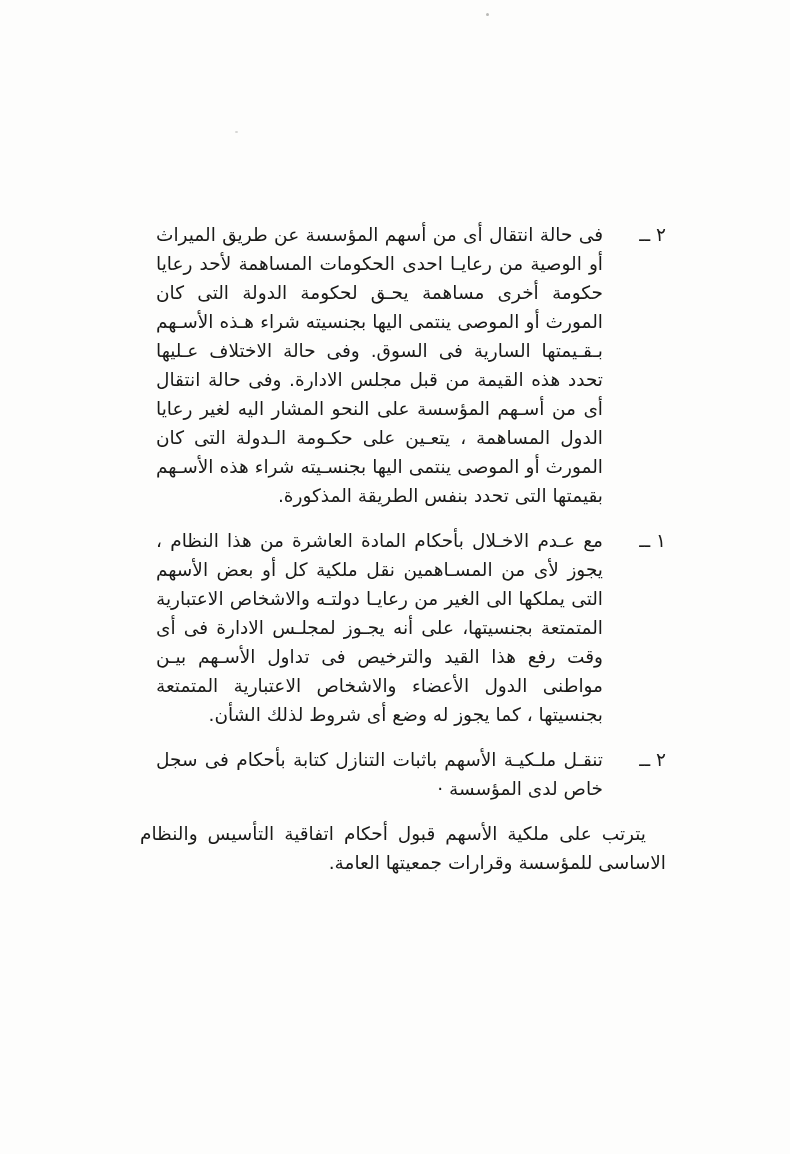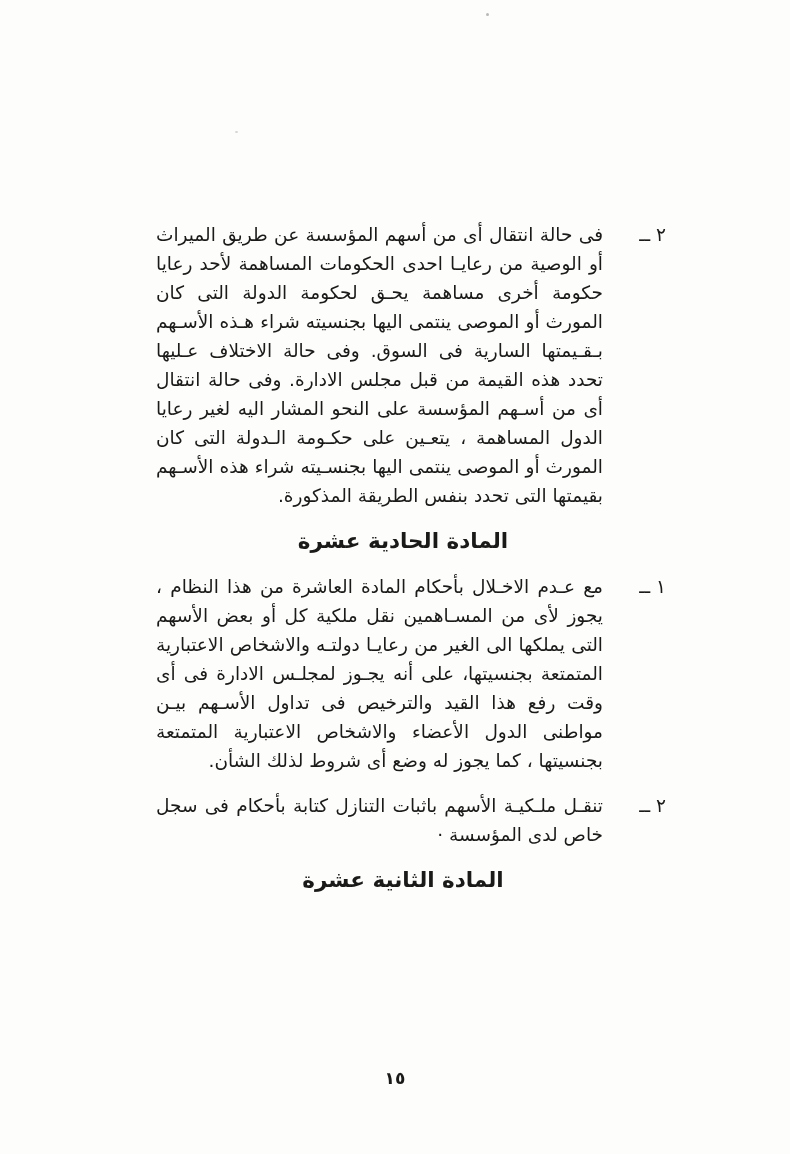--- a/index.html
+++ b/index.html
@@ -83,34 +83,32 @@
   <div class="speck speck-1"></div>
   <div class="speck speck-2"></div>
 
   <div class="content">
 
     <div class="numbered-para">
       <span class="marker">٢ ــ</span>
       <p>فى حالة انتقال أى من أسهم المؤسسة عن طريق الميراث أو الوصية من رعايـا احدى الحكومات المساهمة لأحد رعايا حكومة أخرى مساهمة يحـق لحكومة الدولة التى كان المورث أو الموصى ينتمى اليها بجنسيته شراء هـذه الأسـهم بـقـيمتها السارية فى السوق. وفى حالة الاختلاف عـليها تحدد هذه القيمة من قبل مجلس الادارة. وفى حالة انتقال أى من أسـهم المؤسسة على النحو المشار اليه لغير رعايا الدول المساهمة ، يتعـين على حكـومة الـدولة التى كان المورث أو الموصى ينتمى اليها بجنسـيته شراء هذه الأسـهم بقيمتها التى تحدد بنفس الطريقة المذكورة.</p>
     </div>
 
-    <h2 class="article-heading">المادة الحادية عشرة</h2>
 
     <div class="numbered-para">
       <span class="marker">١ ــ</span>
       <p>مع عـدم الاخـلال بأحكام المادة العاشرة من هذا النظام ، يجوز لأى من المسـاهمين نقل ملكية كل أو بعض الأسهم التى يملكها الى الغير من رعايـا دولتـه والاشخاص الاعتبارية المتمتعة بجنسيتها، على أنه يجـوز لمجلـس الادارة فى أى وقت رفع هذا القيد والترخيص فى تداول الأسـهم بيـن مواطنى الدول الأعضاء والاشخاص الاعتبارية المتمتعة بجنسيتها ، كما يجوز له وضع أى شروط لذلك الشأن.</p>
     </div>
 
     <div class="numbered-para">
       <span class="marker">٢ ــ</span>
       <p>تنقـل ملـكيـة الأسهم باثبات التنازل كتابة بأحكام فى سجل خاص لدى المؤسسة ·</p>
     </div>
 
-    <h2 class="article-heading">المادة الثانية عشرة</h2>
 
 
 
+    <p class="body-para indent-first">يترتب على ملكية الأسهم قبول أحكام اتفاقية التأسيس والنظام الاساسى للمؤسسة وقرارات جمعيتها العامة.</p>
 
   </div>
 
-  <div class="page-number">١٥</div>
 
 </div>
 
 </body></html>

